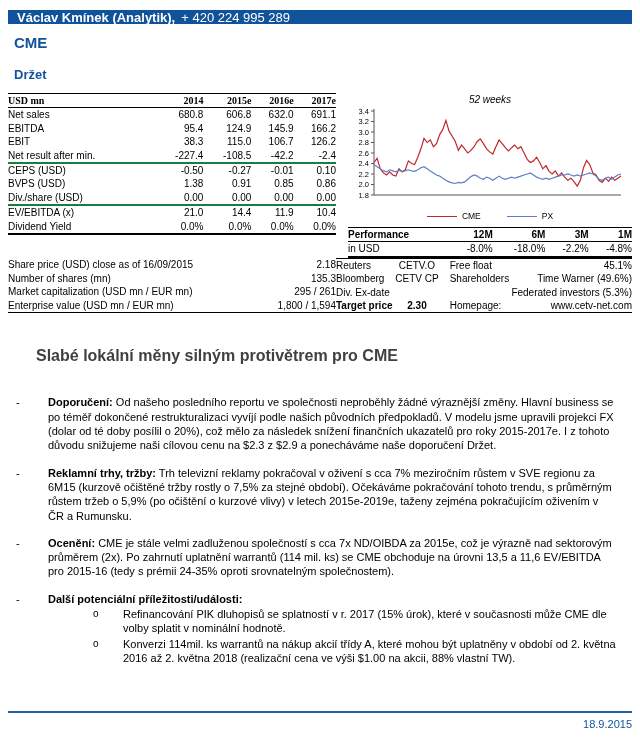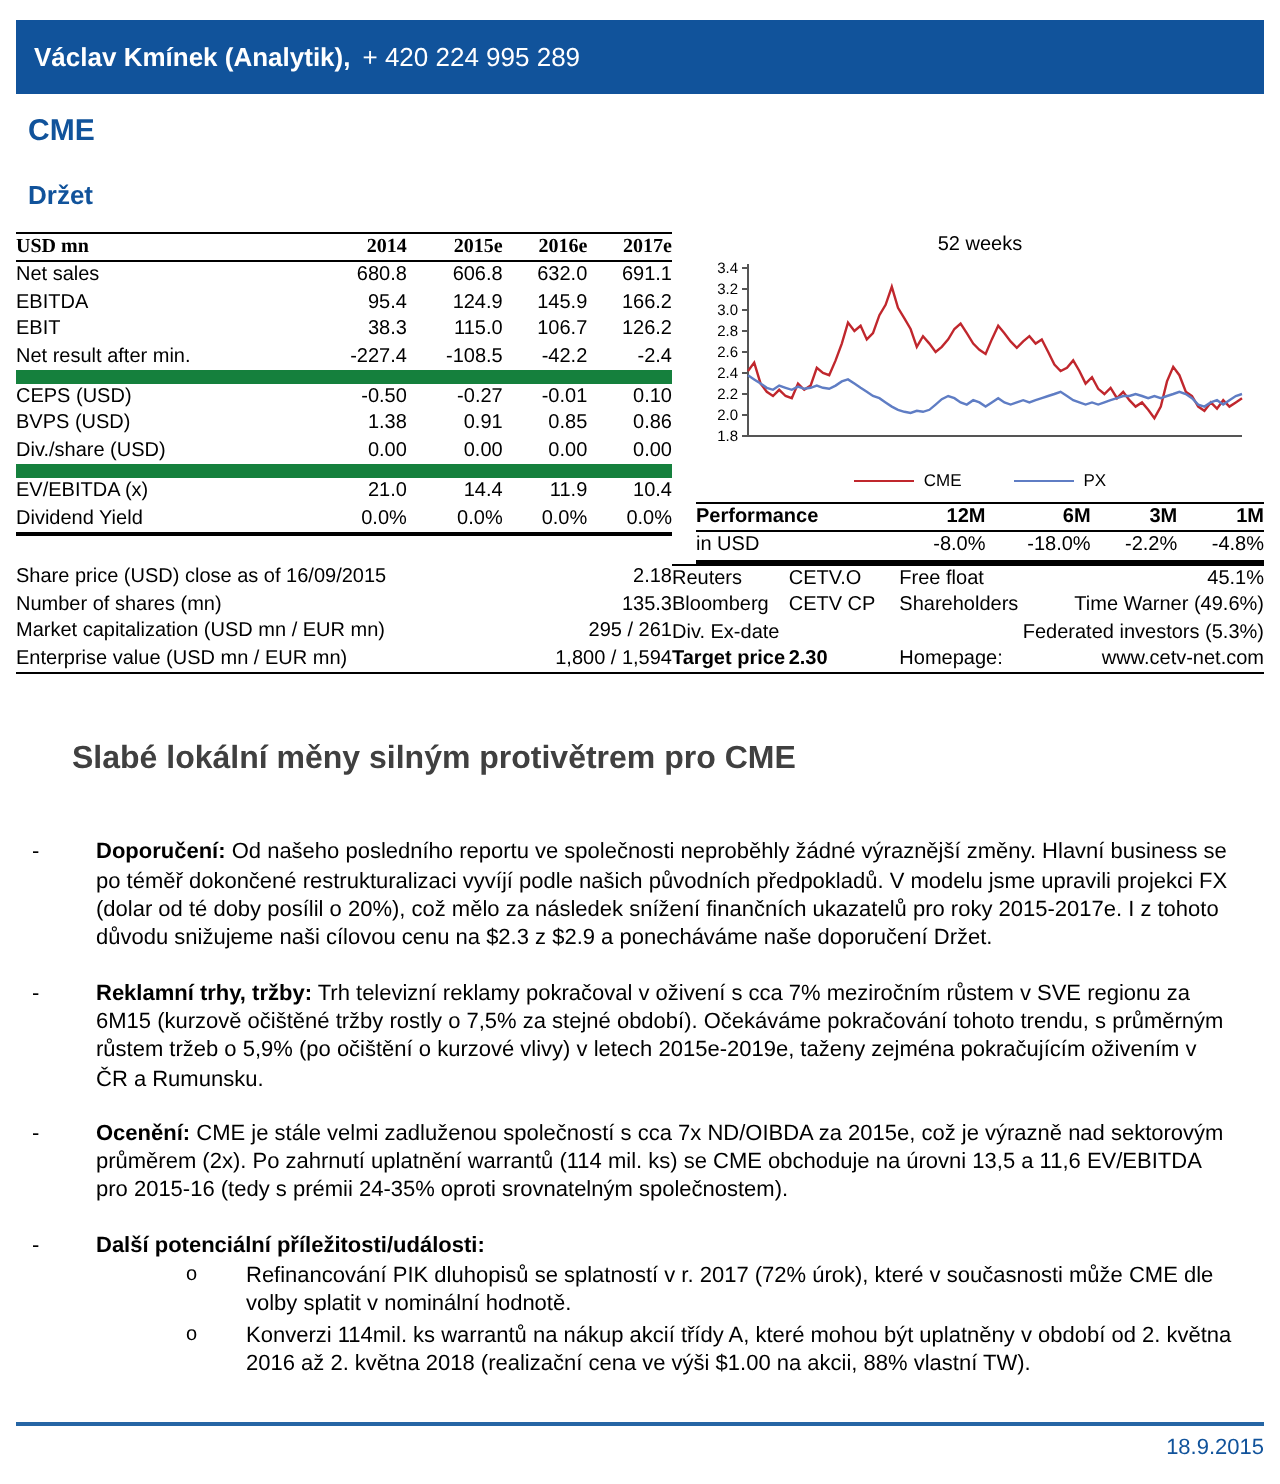--- a/index.html
+++ b/index.html
@@ -6,59 +6,59 @@
   html,body { background:#fff; }
   body {
     width:640px; height:742px; margin:0 auto;
     font-family:"Liberation Sans", sans-serif; color:#000;
     position:relative; overflow:hidden;
   }
   .page { width:640px; height:742px; padding:10px 8px 0 8px; position:relative; }
 
   
   .topbar {
-    background:#11539B; color:#fff; height:37px;
+    background:#11539B; color:#fff; height:14px;
     display:flex; align-items:center; padding:0 9px; font-size:13px;
   }
   .topbar b { margin-right:6px; }
 
   .title { color:#11539B; font-weight:bold; font-size:15px; margin:10px 0 0 6px; }
   .rec   { color:#11539B; font-weight:bold; font-size:13px; margin:16px 0 11px 6px; }
 
   
   .topblock { display:flex; gap:12px; }
   .leftcol  { width:328px; }
   .rightcol { flex:1; display:flex; flex-direction:column; justify-content:space-between; }
 
   table { border-collapse:collapse; width:100%; font-size:10px; }
   td, th { padding:1px 0; line-height:11.4px; white-space:nowrap; }
   .num { text-align:right; }
 
   #fin-table { border-top:1.6px solid #000; border-bottom:2px solid #000; }
   #fin-table thead tr { border-bottom:1px solid #000; }
   #fin-table th { text-align:left; font-weight:bold;font-family:Liberation Serif, serif; }
   #fin-table th.num { text-align:right; }
-  #fin-table tr.sec-end { border-bottom:7px solid #15803d; }
+  #fin-table tr.sec-end { border-bottom:2px solid #15803d; }
   #fin-table tr.sec-end-last { border-bottom:none; }
 
   .chart-box { padding-top:1px; }
-  .chart-title { text-align:center; font-size:10px; color:#000; margin-bottom:1px; }
+  .chart-title { text-align:center; font-size:10px; color:#000; margin-bottom:1px;font-style:italic; }
   .legend { display:flex; justify-content:center; gap:26px; font-size:8.5px; margin-top:1px; }
   .leg-item { display:flex; align-items:center; gap:5px; }
   .leg-line { display:inline-block; width:30px; border-top:1.6px solid #000; }
 
   #perf-table { margin-top:6px; border-top:1px solid #000; border-bottom:2px solid #000; }
   #perf-table thead tr { border-bottom:1px solid #000; }
   #perf-table th { text-align:left; font-weight:bold; }
   #perf-table th.num { text-align:right; }
 
   .bottomblock { display:flex; gap:0; }
   #summary-table { width:328px; border-bottom:1.6px solid #000; }
   #info-table { flex:1; border-top:1.6px solid #000; border-bottom:1.6px solid #000; }
-  #info-table td.v1 { text-align:left; padding-right:8px; }
+  #info-table td.v1 { text-align:center; padding-right:8px; }
   #info-table td.l2 { padding-left:2px; }
   #info-table td.v2 { text-align:right; }
   #info-table tr.bold-row td.l1, #info-table tr.bold-row td.v1 { font-weight:bold; }
 
   .headline {
     color:#404040; font-weight:bold; font-size:16px;
     margin:34px 0 0 28px;
   }
 
   .bullets { margin-top:30px; font-size:11px; line-height:14.3px; }
@@ -302,21 +302,21 @@
          <b>Ocenění:</b> <span>CME je stále velmi zadluženou společností s cca 7x ND/OIBDA za 2015e, což je výrazně nad sektorovým průměrem (2x). Po zahrnutí uplatnění warrantů (114 mil. ks) se CME obchoduje na úrovni 13,5 a 11,6 EV/EBITDA pro 2015-16 (tedy s prémii 24-35% oproti srovnatelným společnostem).</span>
          
        </div>
       </div>
       <div class="bullet">
        <span class="b-marker">-</span>
        <div class="b-content">
          <b>Další potenciální příležitosti/události:</b>
          <div class="sub">
               <span class="s-marker">o</span>
-              <div class="s-text">Refinancování PIK dluhopisů se splatností v r. 2017 (72% úrok), které v současnosti může CME dle volby splatit v nominální hodnotě.</div>
+              <div class="s-text">Refinancování PIK dluhopisů se splatností v r. 2017 (15% úrok), které v současnosti může CME dle volby splatit v nominální hodnotě.</div>
           </div><div class="sub">
               <span class="s-marker">o</span>
               <div class="s-text">Konverzi 114mil. ks warrantů na nákup akcií třídy A, které mohou být uplatněny v období od 2. května 2016 až 2. května 2018 (realizační cena ve výši $1.00 na akcii, 88% vlastní TW).</div>
           </div>
        </div>
       </div>
     </div>
 
   <div class="footer">
     <div class="footer-rule"></div>

